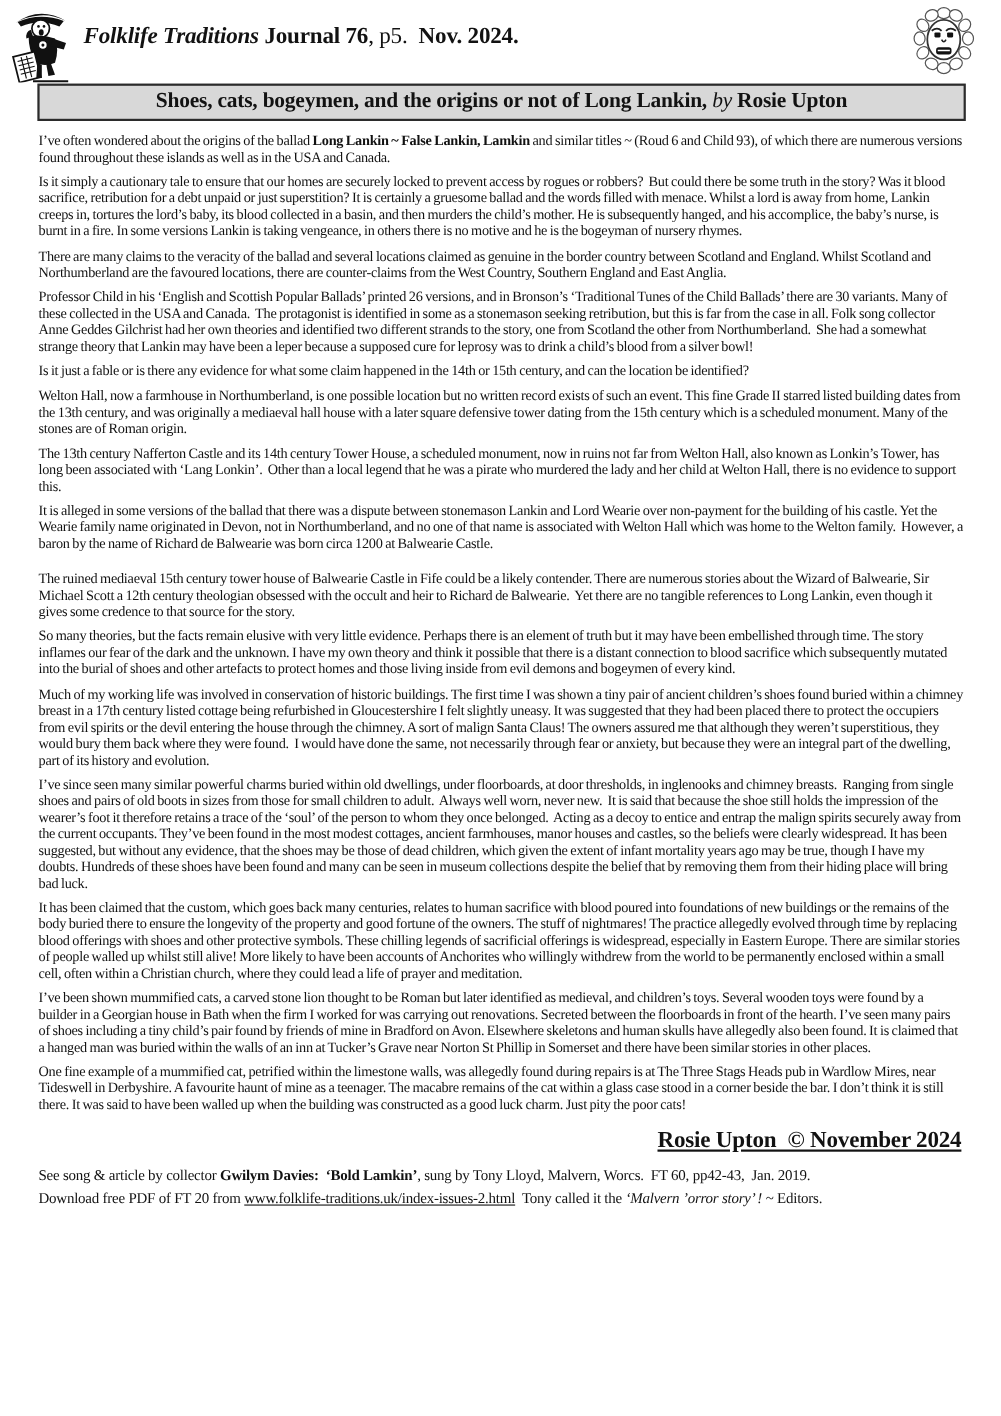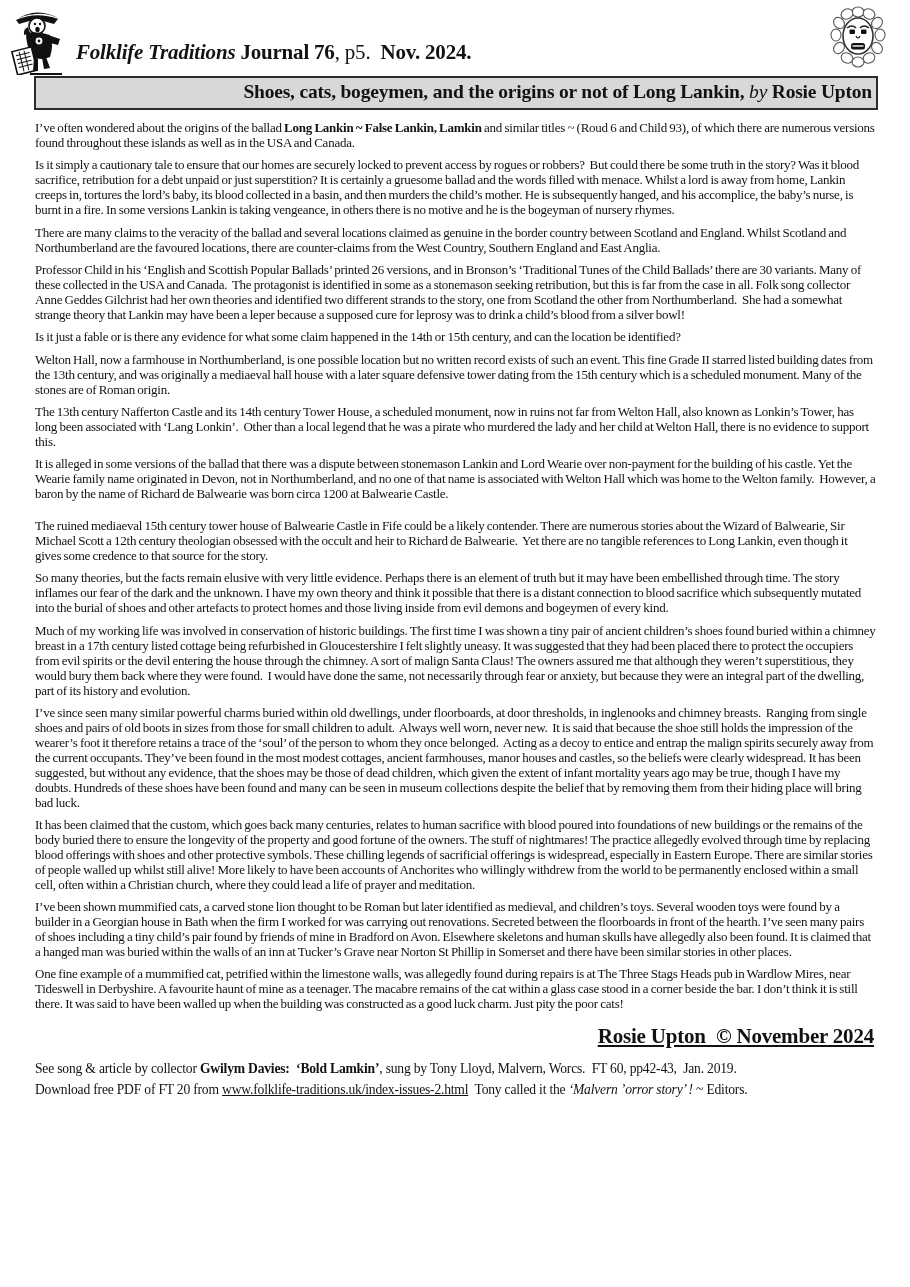--- a/index.html
+++ b/index.html
@@ -18,37 +18,37 @@
   .masthead-logo {
     position: absolute;
     left: 8px;
     top: 5px;
     width: 56px;
     height: 70px;
   }
   .masthead-text {
     position: absolute;
     left: 76px;
-    top: 40px;
+    top: 20px;
     font-size: 21px;
     letter-spacing: -0.2px;
     white-space: pre-wrap;
   }
   .greenman-logo {
     position: absolute;
     right: 24px;
     top: 6px;
     width: 56px;
     height: 62px;
   }
   .title-box {
     margin: 4px 32px 0 34px;
     border: 2px solid #2b2b2b;
     background: #d8d8d8;
-    text-align: right;
+    text-align: center;
     font-size: 19.5px;
     padding: 3px 4px 5px 4px;
     letter-spacing: -0.2px;
     white-space: pre-wrap;
   }
   .article {
     margin: 11px 34px 0 35px;
     font-size: 13px;
     line-height: 1.15;
     letter-spacing: -0.25px;

